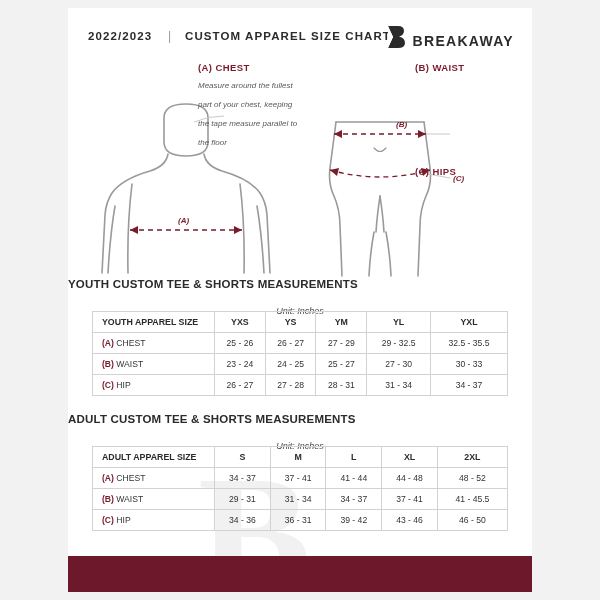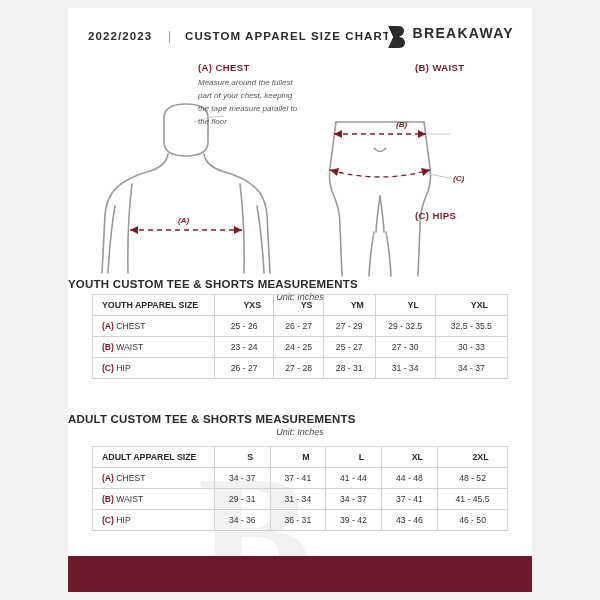--- a/index.html
+++ b/index.html
@@ -58,21 +58,21 @@
     position: absolute;
     left: 117px; top: 22px;
     font-size: 11.5px;
     font-weight: 700;
     letter-spacing: 1.1px;
     color: #2b2b2b;
   }
   .brand {
     position: absolute;
     right: 18px; top: 17px;
-    display: flex; align-items: flex-start; gap: 7px;
+    display: flex; align-items: flex-end; gap: 7px;
   }
   .brand-mark {
     width: 22px; height: 24px;
     position: relative;
   }
   .brand-name {
     font-size: 14px;
     font-weight: 700;
     letter-spacing: 1.3px;
     color: #2b2b2b;
@@ -90,27 +90,27 @@
   }
   .note-title {
     font-size: 9.5px;
     font-weight: 700;
     color: #7b1a2b;
     letter-spacing: .4px;
     margin-bottom: 3px;
   }
   .note-body {
     font-size: 8px;
-    line-height: 13px;
+    line-height: 19px;
     color: #5a5a5a;
     font-style: italic;
   }
   .note-chest { left: 130px; top: 6px; width: 104px; }
   .note-waist { left: 347px; top: 6px; width: 112px; }
-  .note-hips  { left: 347px; top: 110px; width: 112px; margin-top: 44px; }
+  .note-hips  { left: 347px; top: 110px; width: 112px; }
 
   .marker {
     position: absolute;
     font-size: 8px;
     font-weight: 700;
     color: #7b1a2b;
     font-style: italic;
   }
 
   
@@ -118,21 +118,21 @@
     font-size: 11.5px;
     font-weight: 700;
     color: #2b2b2b;
     letter-spacing: .2px;
   }
   .sec-unit {
     text-align: center;
     font-size: 9px;
     font-style: italic;
     color: #4a4a4a;
-    margin-top: 2px;
+    margin-top: 16px;
   }
   .sec1 { position: absolute; left: 0; top: 270px; width: 464px; }
   .sec2 { position: absolute; left: 0; top: 405px; width: 464px; }
 
   table.sz {
     position: absolute;
     left: 24px;
     width: 416px;
     border-collapse: collapse;
     font-size: 8.6px;
@@ -146,24 +146,23 @@
   }
   table.sz th:first-child, table.sz td:first-child {
     text-align: left;
     padding-left: 9px;
     width: 122px;
   }
   table.sz thead th {
     font-weight: 700;
     color: #2b2b2b;
     font-size: 8.8px;
-    padding-left: 16px;
   }
   .lbl { color: #7b1a2b; font-weight: 700; }
-  .t1 { top: 286px; }
+  .t1 { top: 303px; }
   .t2 { top: 438px; border-radius: 27px; }
 
   
   .footer-bar {
     position: absolute;
     left: 68px; top: 556px;
     width: 464px; height: 36px;
     background: #6e182b;
   }
 </style>

